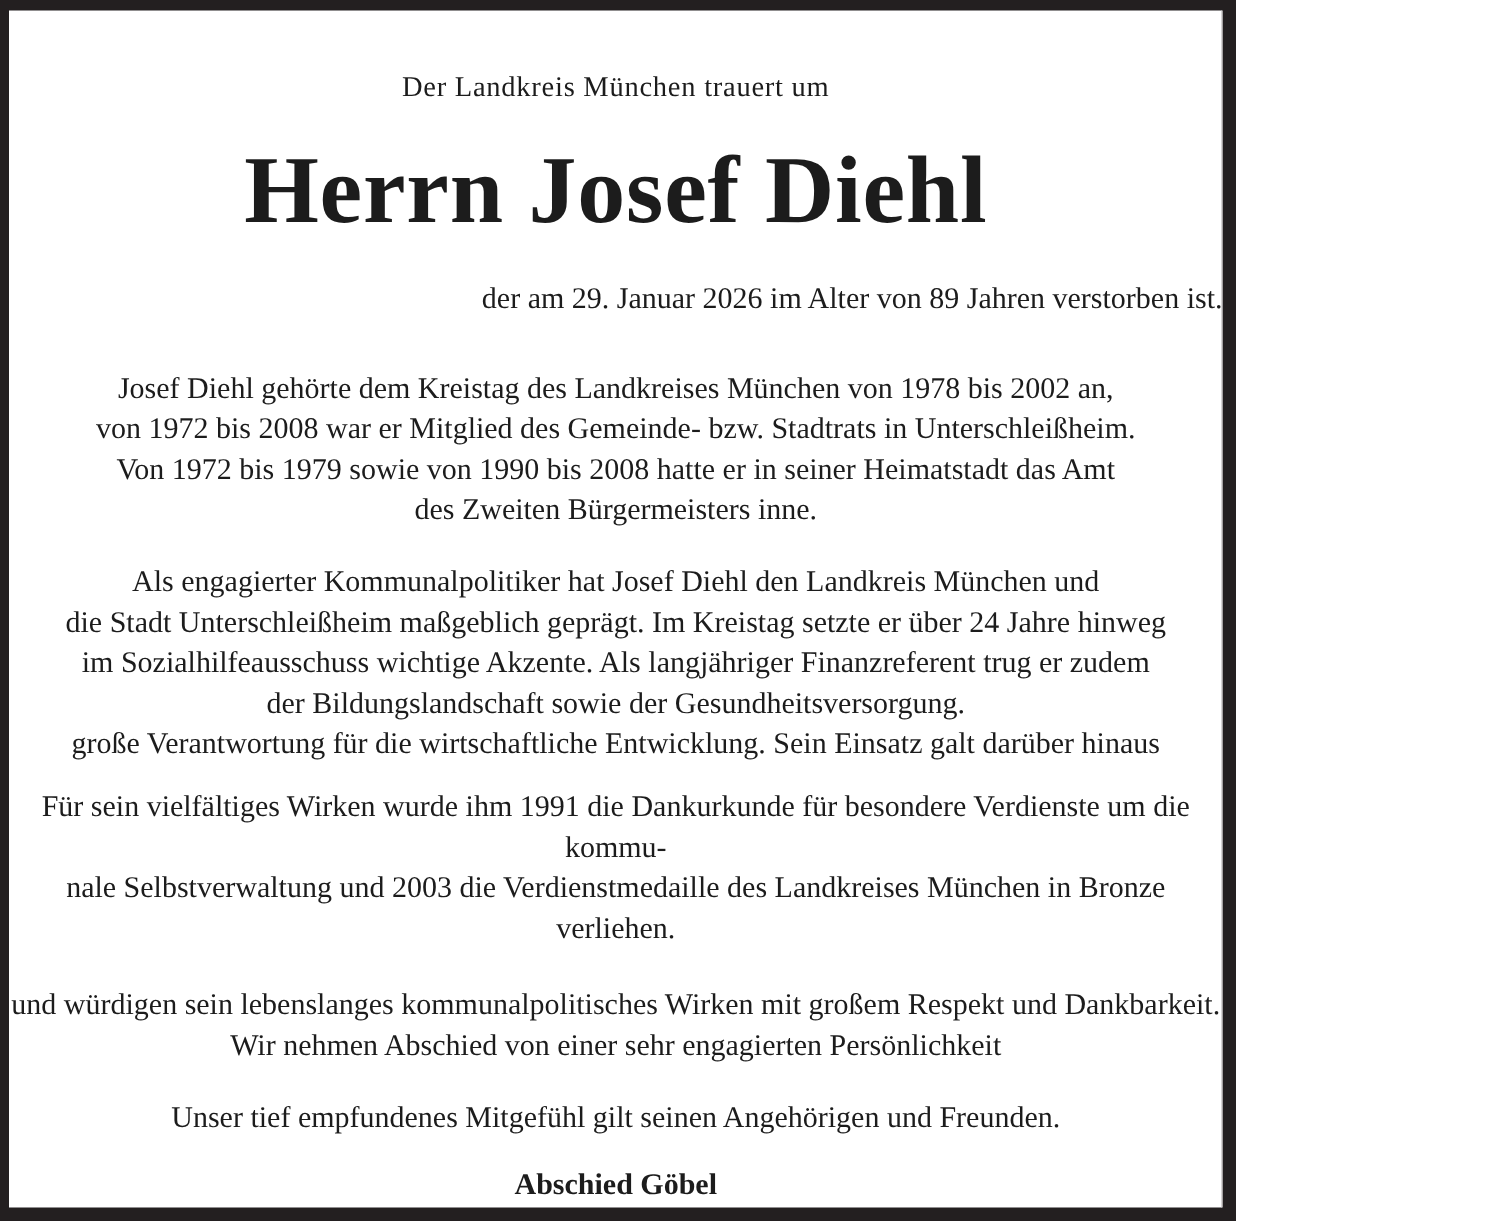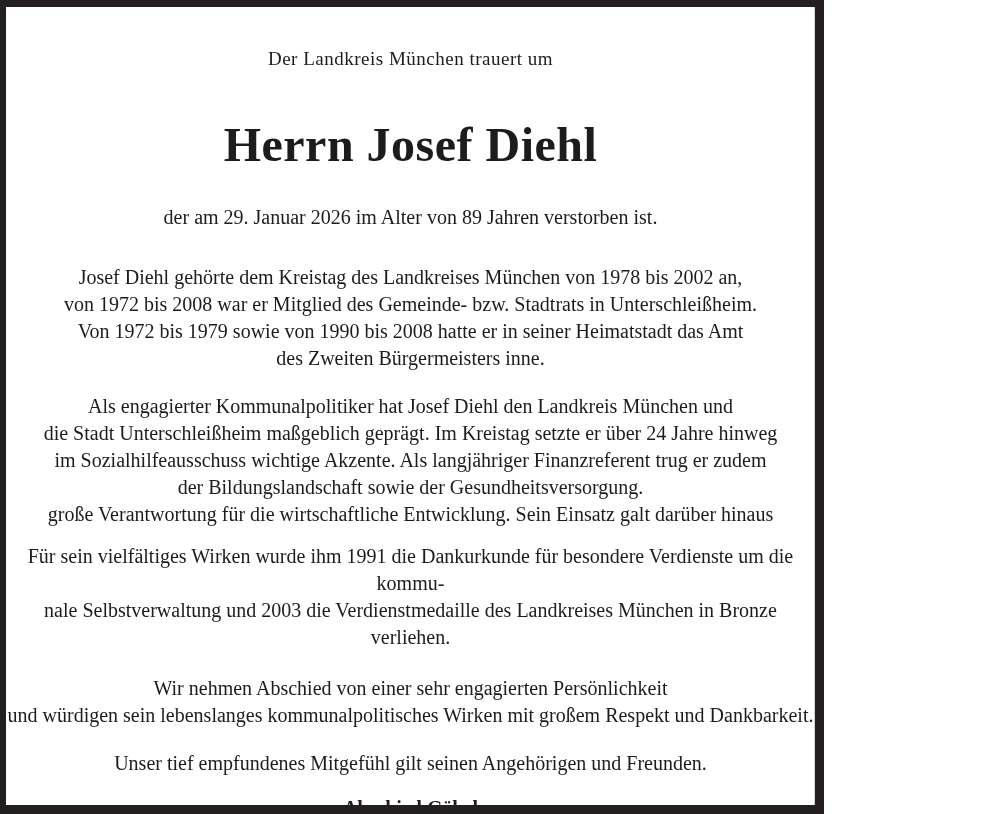--- a/index.html
+++ b/index.html
@@ -36,30 +36,31 @@
     height:100%;
     padding-top:41px;
     text-align:center;
   }
   .opener{
     font-size:19px;
     line-height:22px;
     letter-spacing:0.5px;
   }
   .headline{
-    margin-top:40px;
-    font-size:48px;
+    margin-top:22px;
+    font-size:64px;
     line-height:70px;
     font-weight:bold;
     letter-spacing:0.5px;
   }
   .dateline{
     margin-top:24px;
     font-size:20px;
     line-height:26px;
+    text-align:right;
   }
   .para{
     font-size:20px;
     line-height:27px;
   }
   .para.p1{margin-top:34px;}
   .para.p2{margin-top:21px;}
   .para.p3{margin-top:15px;}
   .para.p4{margin-top:24px;}
   .para.p5{margin-top:21px;text-align:center;}
@@ -100,22 +101,22 @@
       <div class="line">der Bildungslandschaft sowie der Gesundheitsversorgung.</div>
       <div class="line">große Verantwortung für die wirtschaftliche Entwicklung. Sein Einsatz galt darüber hinaus</div>
     </div>
 
     <div class="para p3">
       <div class="line">Für sein vielfältiges Wirken wurde ihm 1991 die Dankurkunde für besondere Verdienste um die kommu-</div>
       <div class="line">nale Selbstverwaltung und 2003 die Verdienstmedaille des Landkreises München in Bronze verliehen.</div>
     </div>
 
     <div class="para p4">
+      <div class="line">und würdigen sein lebenslanges kommunalpolitisches Wirken mit großem Respekt und Dankbarkeit.</div>
       <div class="line">Wir nehmen Abschied von einer sehr engagierten Persönlichkeit</div>
-      <div class="line">und würdigen sein lebenslanges kommunalpolitisches Wirken mit großem Respekt und Dankbarkeit.</div>
     </div>
 
     <div class="para p5">
       <div class="line">Unser tief empfundenes Mitgefühl gilt seinen Angehörigen und Freunden.</div>
     </div>
 
     <div class="sig-name">Abschied Göbel</div>
 
     <div class="sig-role">Landrat</div>
 

